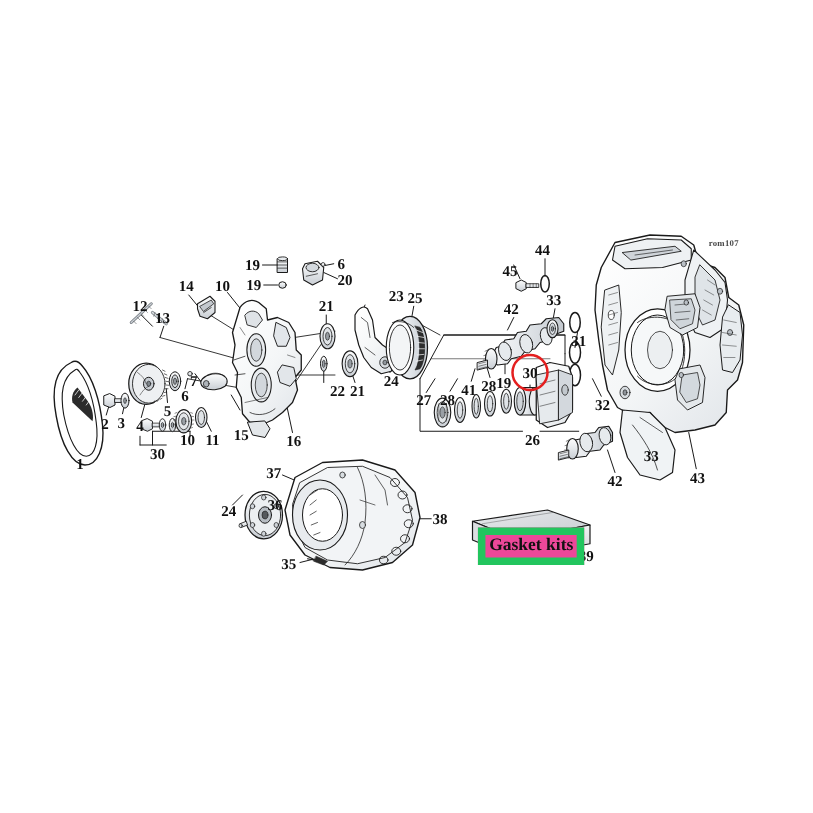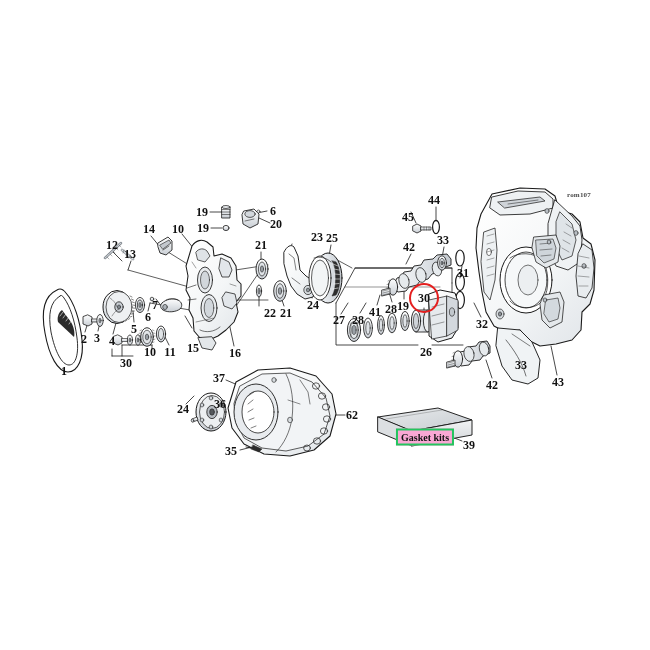--- a/index.html
+++ b/index.html
@@ -12,22 +12,22 @@
     font-weight:bold;font-size:12px;color:#111;
     line-height:1;white-space:nowrap;
     transform:translate(-50%,-50%);
   }
   .callout.hl{
     color:#111;
   }
   .boxlabel{
     position:absolute;transform:translate(-50%,-50%);
     font-family:"Liberation Serif",serif;font-weight:bold;
-    font-size:10px;color:#111;white-space:nowrap;
-    background:#f9a8d4;border:2px solid #22c55e;
+    font-size:14px;color:#111;white-space:nowrap;
+    background:#ec4899;border:6px solid #22c55e;
     padding:1px 3px;
   }
   .watermark{
     position:absolute;transform:translate(-50%,-50%);
     font-family:"Liberation Serif",serif;font-weight:bold;
     font-size:7px;color:#4a4a4a;white-space:nowrap;
     letter-spacing:.2px;
   }
   .redring{
     position:absolute;transform:translate(-50%,-50%);
@@ -570,20 +570,20 @@
   <div class="callout" style="left:521px;top:365px;">33</div>
   <div class="callout" style="left:409px;top:247px;">42</div>
   <div class="callout" style="left:492px;top:385px;">42</div>
   <div class="callout" style="left:558px;top:382px;">43</div>
   <div class="callout" style="left:434px;top:200px;">44</div>
   <div class="callout" style="left:408px;top:205px;margin-top:12px;">45</div>
   <div class="callout" style="left:183px;top:409px;">24</div>
   <div class="callout" style="left:196px;top:404px;margin-left:24px;">36</div>
   <div class="callout" style="left:219px;top:378px;">37</div>
   <div class="callout" style="left:231px;top:451px;">35</div>
-  <div class="callout" style="left:352px;top:415px;">62</div>
+  <div class="callout" style="left:352px;top:415px;">38</div>
   <div class="callout" style="left:469px;top:445px;">39</div>
 
   <div class="boxlabel" style="left:425px;top:437px;">Gasket kits</div>
 
   <div class="watermark" style="left:579px;top:195px;">rom107</div>
 
 </div>
 
 </body></html>

